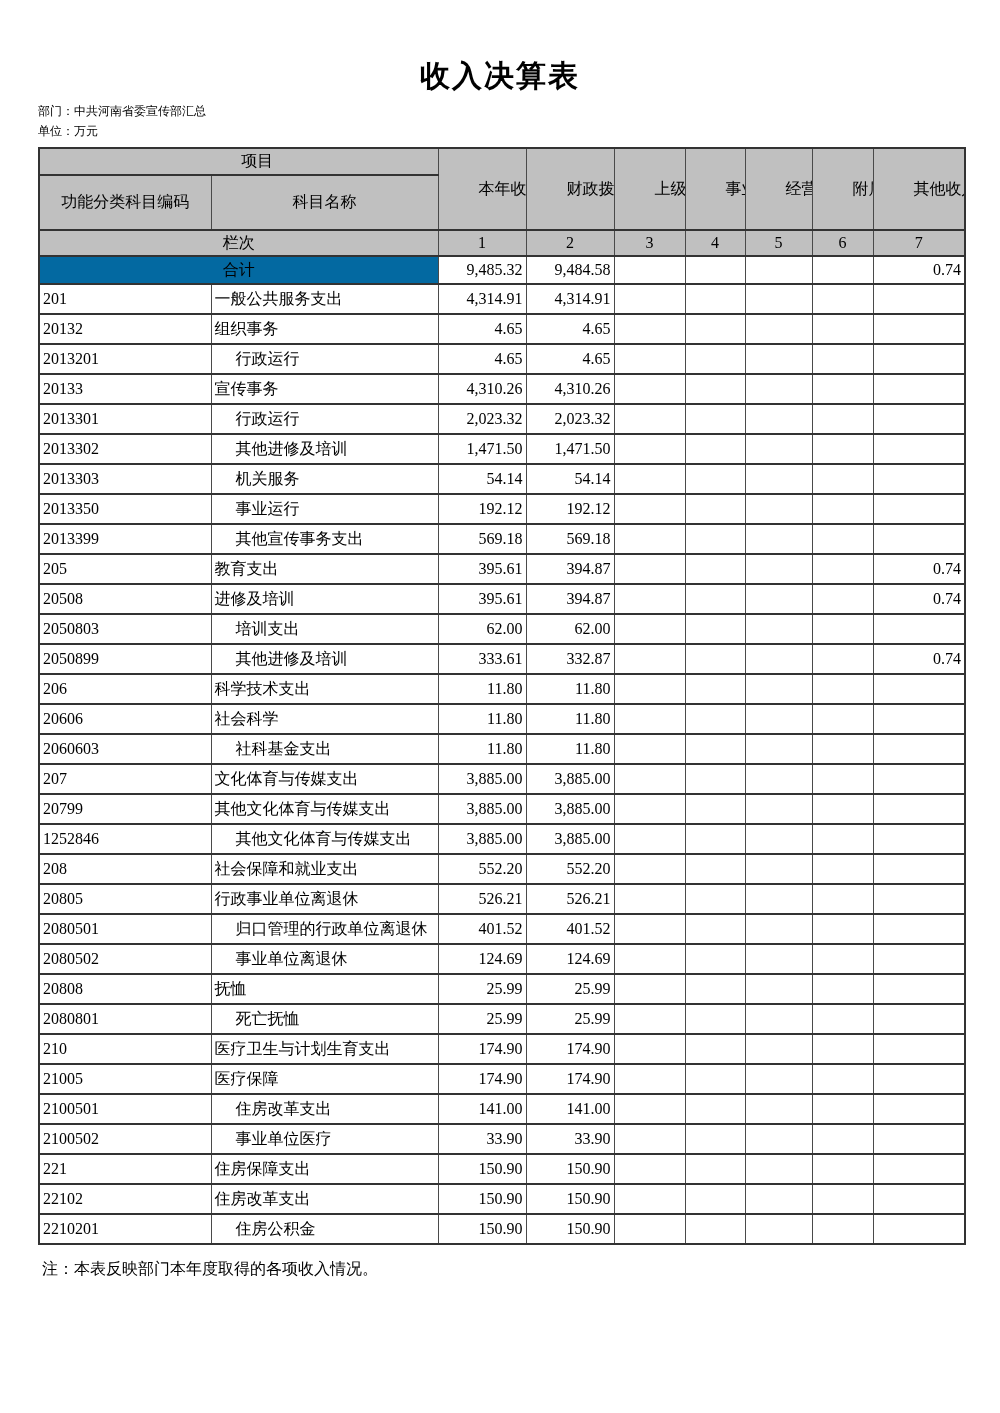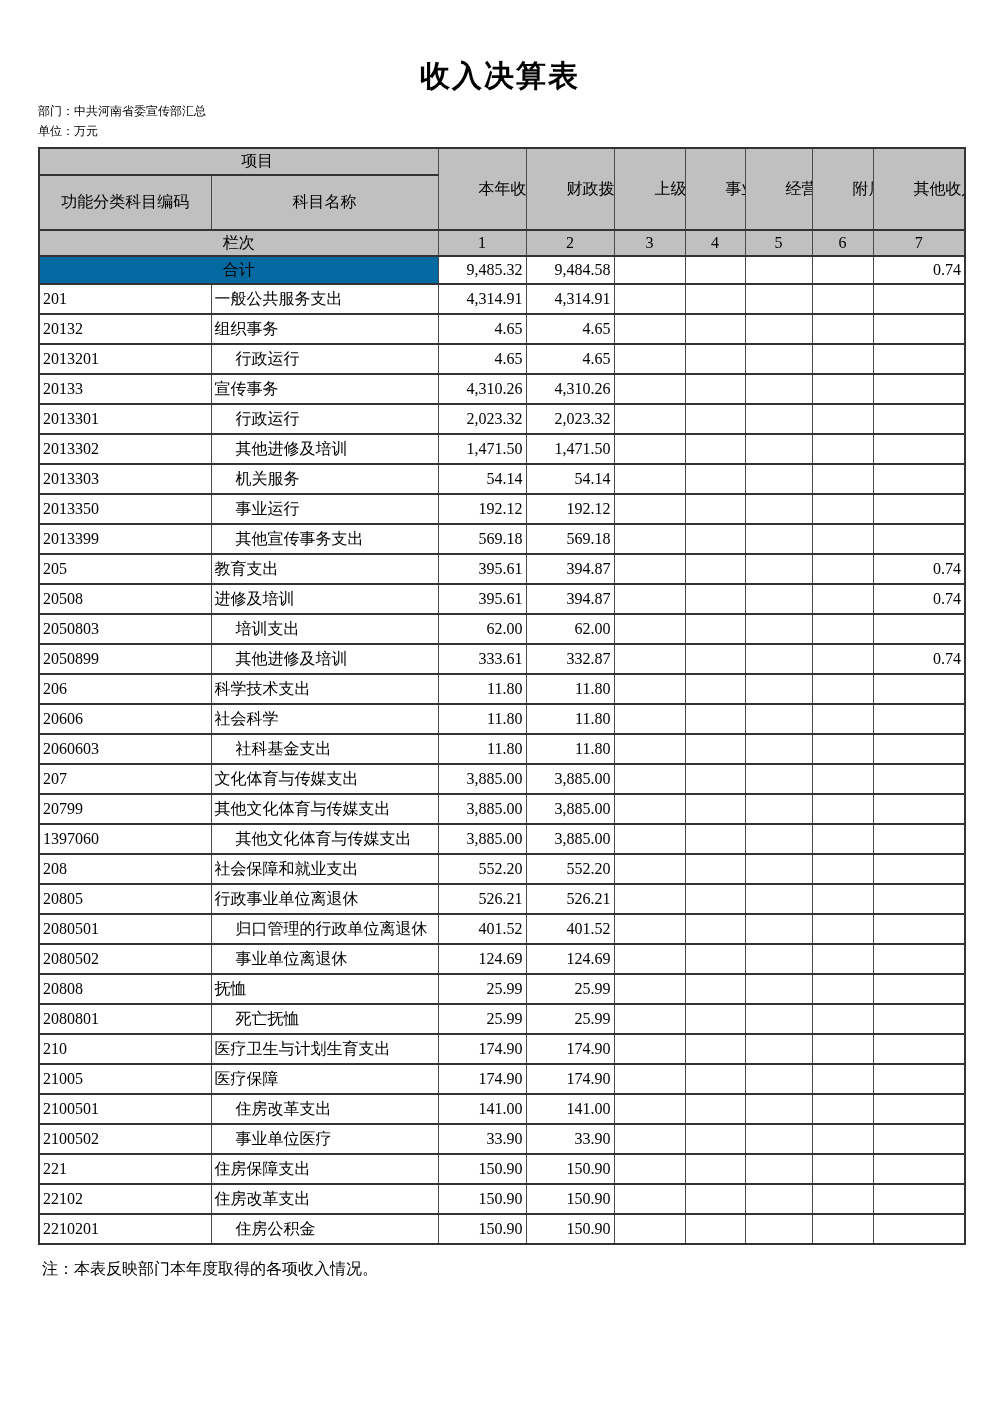--- a/index.html
+++ b/index.html
@@ -342,21 +342,21 @@
     <td class="name">其他文化体育与传媒支出</td>
     <td class="val">3,885.00</td>
     <td class="val">3,885.00</td>
     <td class="val"></td>
     <td class="val"></td>
     <td class="val"></td>
     <td class="val"></td>
     <td class="val"></td>
   </tr>
         <tr class="data-row">
-    <td class="code">1397060</td>
+    <td class="code">1252846</td>
     <td class="name indent-1">其他文化体育与传媒支出</td>
     <td class="val">3,885.00</td>
     <td class="val">3,885.00</td>
     <td class="val"></td>
     <td class="val"></td>
     <td class="val"></td>
     <td class="val"></td>
     <td class="val"></td>
   </tr>
         <tr class="data-row">

